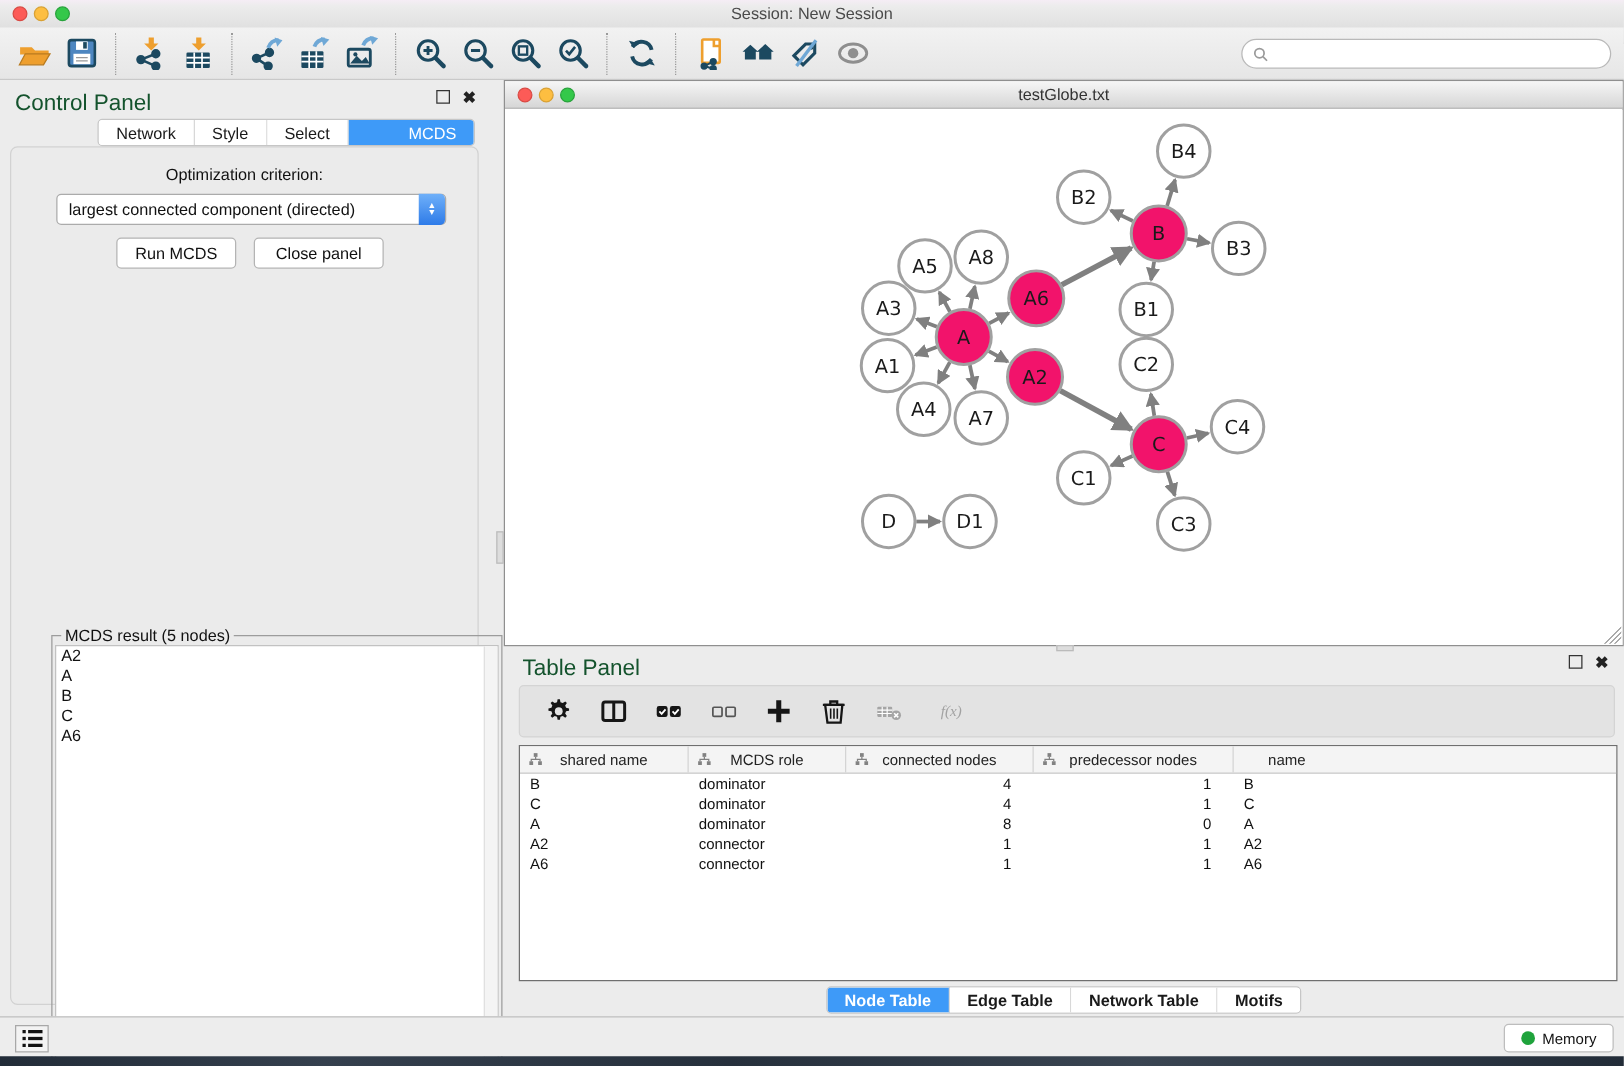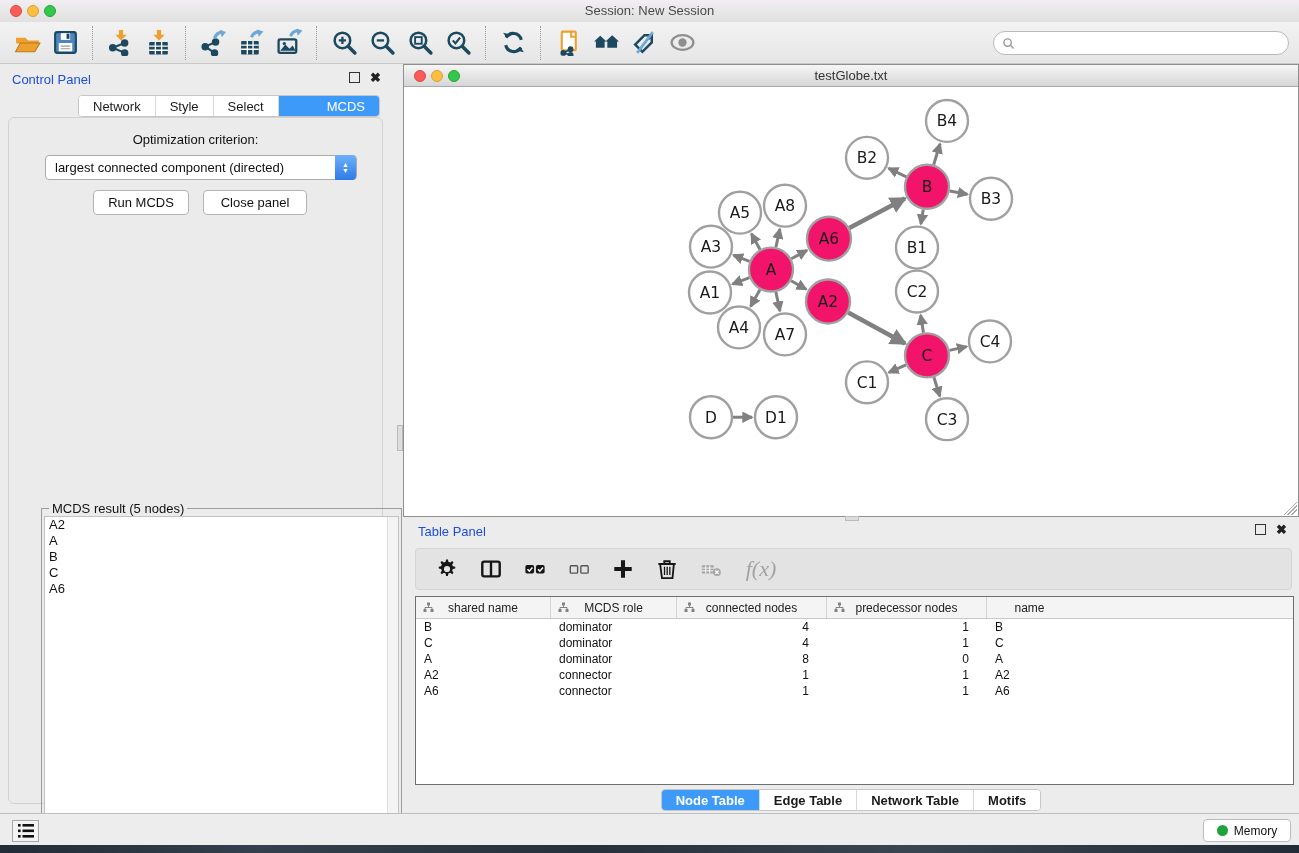--- a/index.html
+++ b/index.html
@@ -26,21 +26,21 @@
   .tb-btn { width:38px; height:34px; display:flex; align-items:center; justify-content:center; cursor:default; }
   .tb-btn svg { width:27px; height:27px; }
   #search-wrap { position:absolute; right:10px; top:7px; width:296px; height:24px;
     background:#fff; border:1px solid #B9B9B9; border-radius:12px;
     display:flex; align-items:center; padding-left:8px; }
   #search-wrap svg { width:13px; height:13px; margin-right:5px; }
   #search-input { border:none; outline:none; flex:1; font-size:12px; background:transparent; height:18px; }
 
   
   #control-panel { position:absolute; left:0; top:64px; width:391px; height:749px; }
-  .panel-head { position:absolute; left:12px; top:8px; font-size:13px; color:#1d4ed8; }
+  .panel-head { position:absolute; left:12px; top:8px; font-size:18px; color:#14532d; }
   .panel-icons { position:absolute; right:10px; top:8px; display:flex; gap:10px; align-items:center; }
   .float-box { width:11px; height:11px; border:1.5px solid #333; display:inline-block; }
   .close-x { font-size:13px; font-weight:bold; color:#222; line-height:11px; }
 
   #cp-tabs { position:absolute; left:78px; top:31px; height:22px; display:flex;
     border:1px solid #C6C6C6; border-radius:4px; overflow:hidden; background:#fff; }
   .cp-tab { padding:0 14px; font-size:13px; color:#1a1a1a; display:flex; align-items:center;
     border-right:1px solid #D8D8D8; background:#fff; cursor:default; }
   .cp-tab:last-child { border-right:none;padding-left:48px; }
   .cp-tab.active { background:#3E9AF8; color:#fff; }
@@ -89,21 +89,21 @@
   .splitter-grip-h { position:absolute; left:845px; top:516px; width:14px; height:5px;
     background:#DDD; border:1px solid #BBB; }
 
   
   #table-panel { position:absolute; left:403px; top:520px; width:896px; height:293px; }
   #tp-toolbar { position:absolute; left:12px; top:28px; width:877px; height:42px;
     background:#E3E3E3; border:1px solid #D4D4D4; border-radius:4px;
     display:flex; align-items:center; gap:14px; padding-left:16px; }
   .tp-btn { width:30px; height:30px; display:flex; align-items:center; justify-content:center; cursor:default; }
   .tp-btn svg { width:22px; height:22px; }
-  .tp-fx { font-family:"Liberation Serif", serif; font-style:italic; font-size:22px; color:#A2A2A2; }
+  .tp-fx { font-family:"Liberation Serif", serif; font-style:italic; font-size:12px; color:#A2A2A2; }
 
   #tp-table { position:absolute; left:12px; top:76px; width:879px; height:189px;
     background:#fff; border:1.5px solid #6F6F6F; overflow:hidden; }
   #tp-header { display:grid; grid-template-columns:135px 126px 150px 160px 85px auto;
     height:22px; background:#F4F4F4; border-bottom:1px solid #C9C9C9; }
   .th { position:relative; display:flex; align-items:center; justify-content:center;
     font-size:12px; color:#222; border-right:1px solid #D4D4D4; }
   .th:last-child { border-right:none; }
   .th .tree-ic { position:absolute; left:7px; top:5px; }
   .tp-row { display:grid; grid-template-columns:135px 126px 150px 160px 85px auto;

